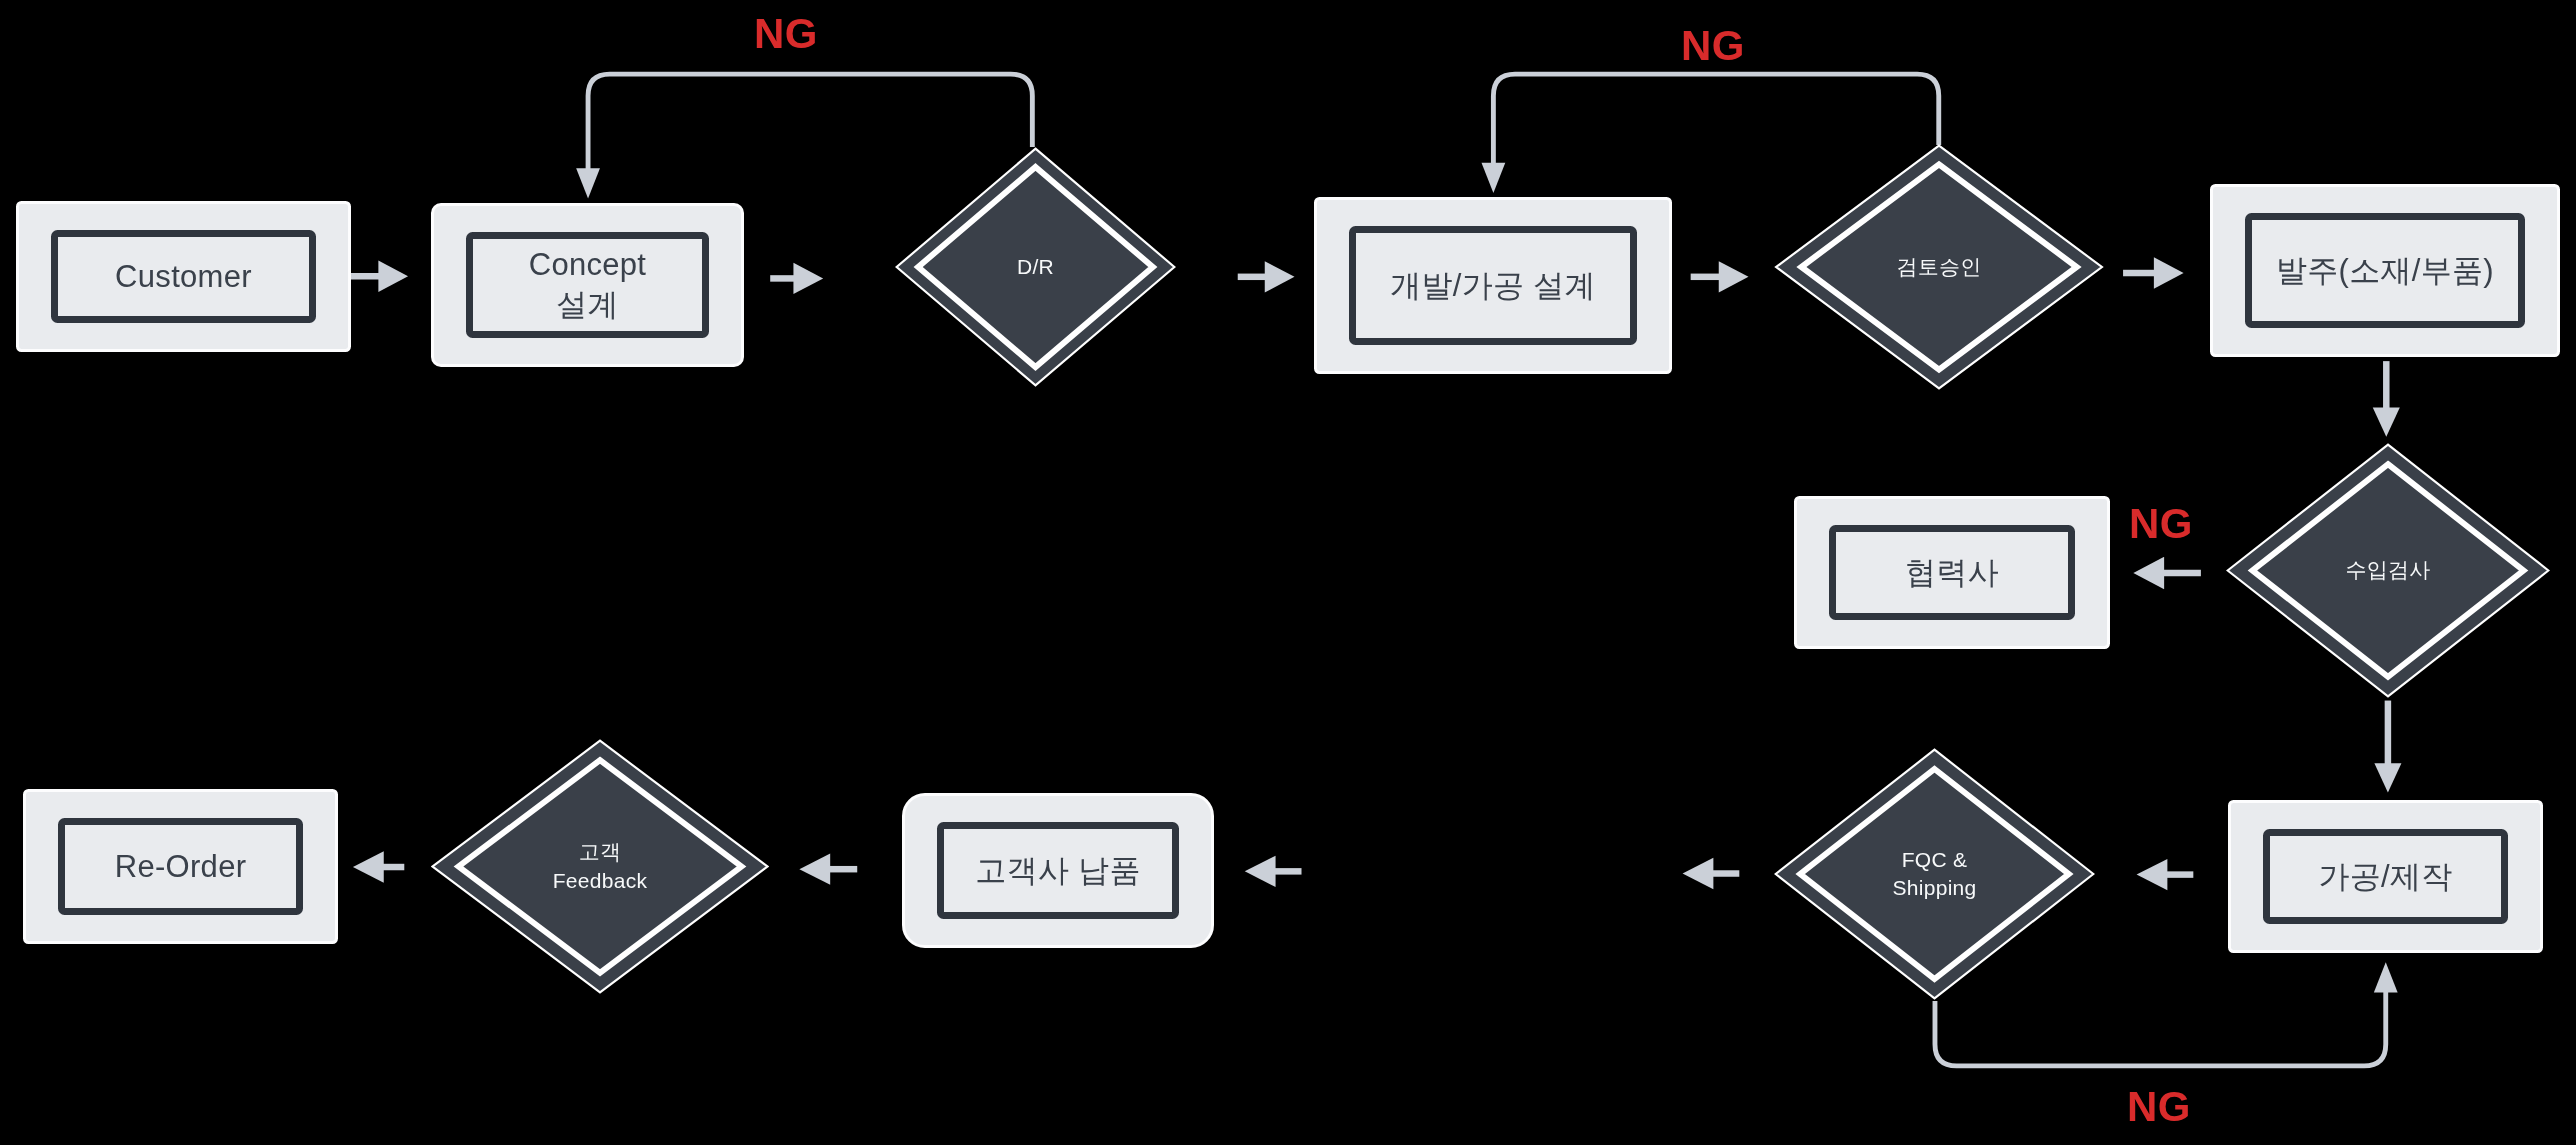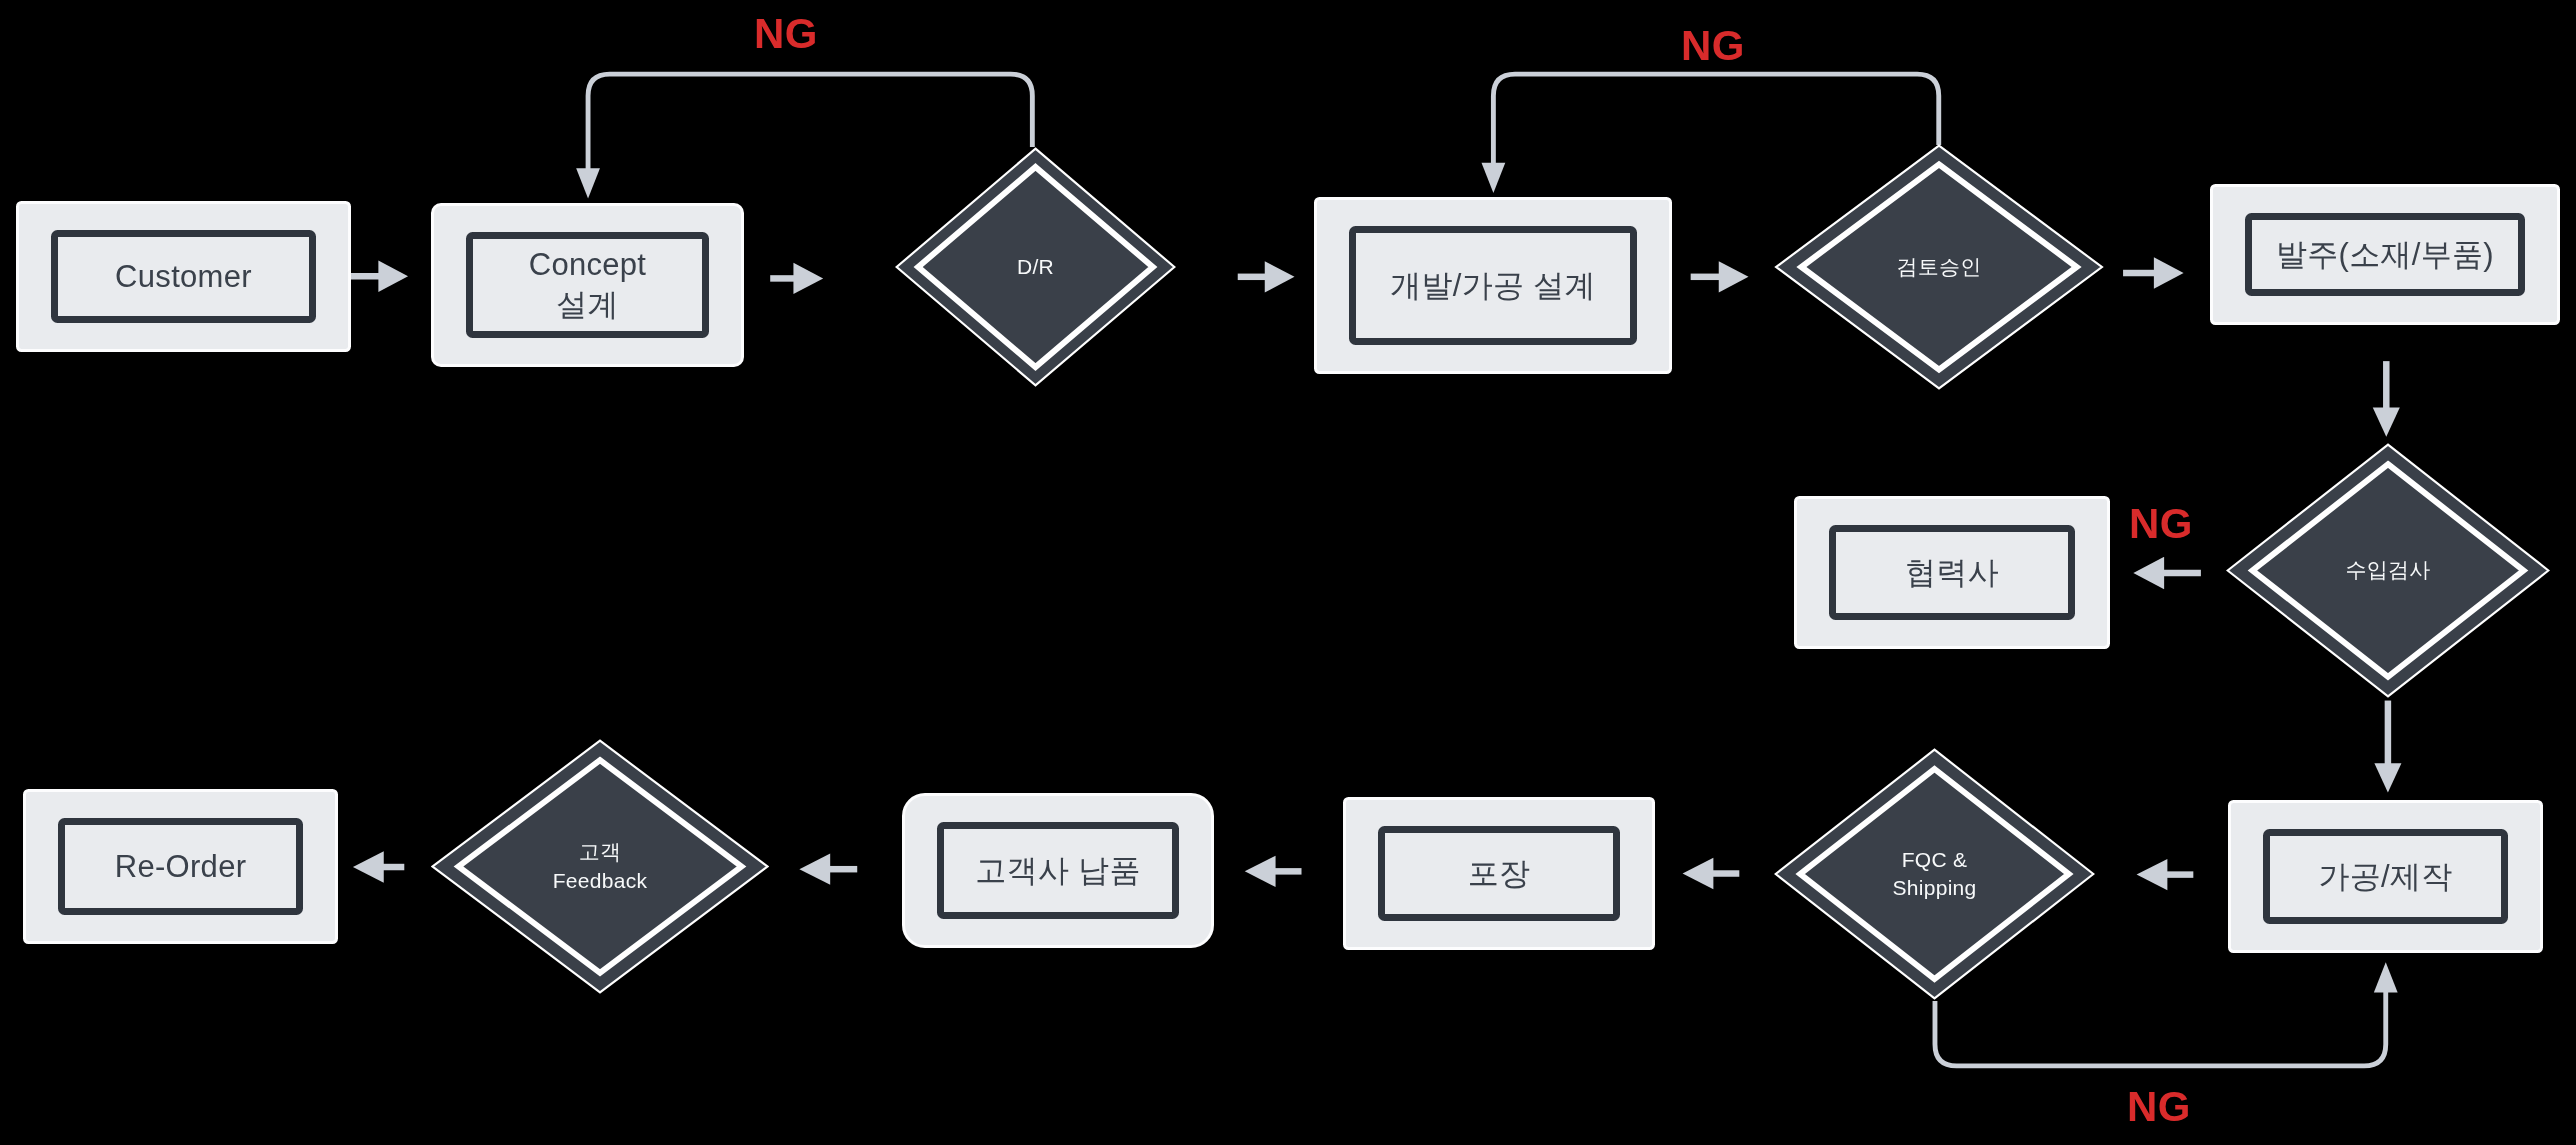--- a/index.html
+++ b/index.html
@@ -190,21 +190,21 @@
         <span class="box-label">개발/가공 설계</span>
       </div>
     </div>
     <div class="node diamond" style="left: 1774px; top: 144px; width: 330px; height: 246px;">
       <svg width="330" height="246" viewBox="0 0 610 456">
         <polygon points="305,3 607,228 305,453 3,228" fill="#3A4049" stroke="#FFFFFF" stroke-width="4"></polygon>
         <polygon points="305,37.875 560.19,228 305,418.125 49.81,228" fill="none" stroke="#FFFFFF" stroke-width="11"></polygon>
       </svg>
       <span class="diamond-label">검토승인</span>
     </div>
-    <div class="node box" style="left: 2210px; top: 184px; width: 350px; height: 141px;">
+    <div class="node box" style="left: 2210px; top: 184px; width: 350px; height: 173px;">
       <div class="box-inner">
         <span class="box-label">발주(소재/부품)</span>
       </div>
     </div>
     <div class="node box" style="left: 1794px; top: 496px; width: 316px; height: 153px;">
       <div class="box-inner">
         <span class="box-label">협력사</span>
       </div>
     </div>
     <div class="node diamond" style="left: 2226px; top: 443px; width: 324px; height: 255px;">
@@ -225,25 +225,20 @@
         <polygon points="313,39.11500000000001 574.95,236 313,432.885 51.05000000000001,236" fill="none" stroke="#FFFFFF" stroke-width="11"></polygon>
       </svg>
       <span class="diamond-label">고객
 Feedback</span>
     </div>
     <div class="node box" style="left: 902px; top: 793px; width: 312px; height: 155px; border-radius: 23px;">
       <div class="box-inner">
         <span class="box-label">고객사 납품</span>
       </div>
     </div>
-    <div class="node box" style="left: 1343px; top: 797px; width: 312px; height: 153px;">
-      <div class="box-inner">
-        <span class="box-label">포장</span>
-      </div>
-    </div>
     <div class="node diamond" style="left: 1774px; top: 748px; width: 321px; height: 252px;">
       <svg width="321" height="252" viewBox="0 0 594 466">
         <polygon points="297,3 591,233 297,463 3,233" fill="#3A4049" stroke="#FFFFFF" stroke-width="4"></polygon>
         <polygon points="297,38.650000000000006 545.43,233 297,427.35 48.57000000000002,233" fill="none" stroke="#FFFFFF" stroke-width="11"></polygon>
       </svg>
       <span class="diamond-label">FQC &amp;
 Shipping</span>
     </div>
     <div class="node box" style="left: 2228px; top: 800px; width: 315px; height: 153px;">
       <div class="box-inner">

